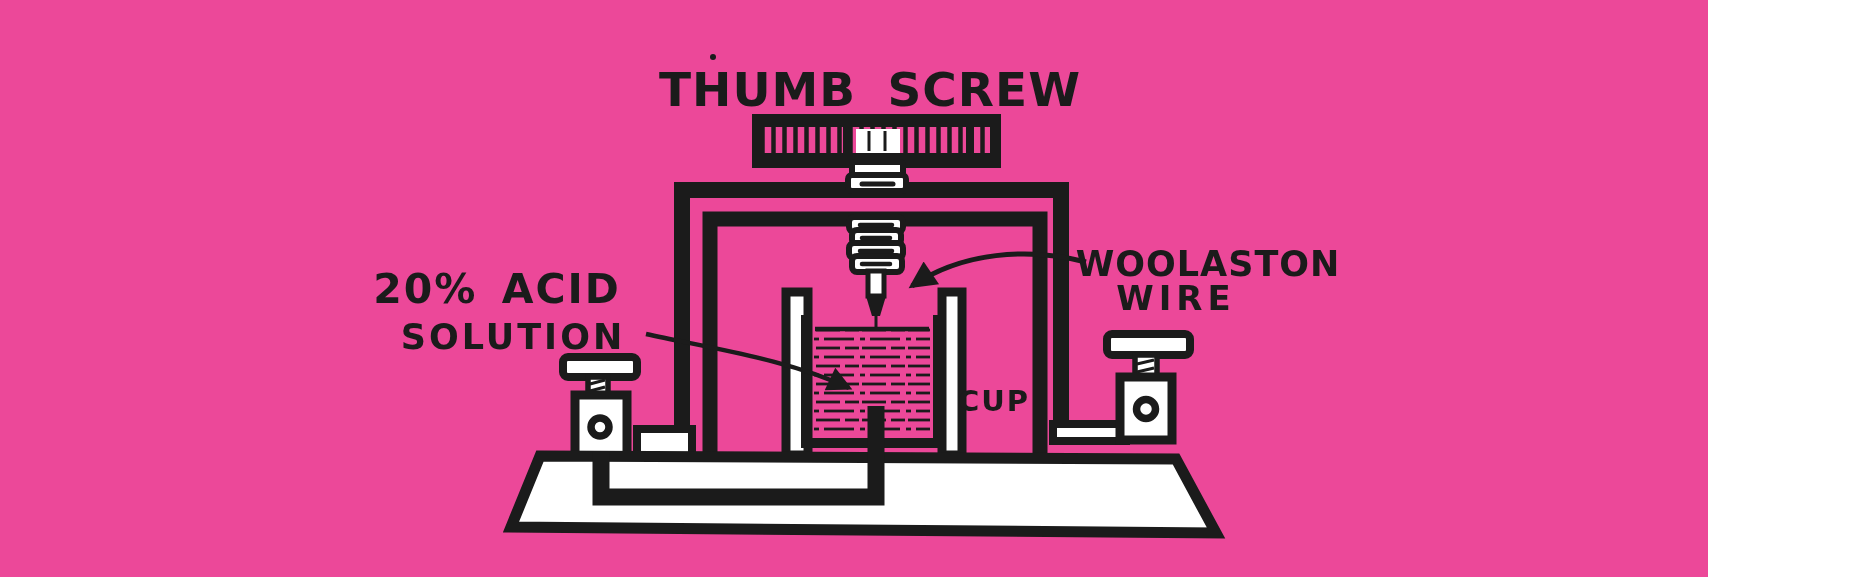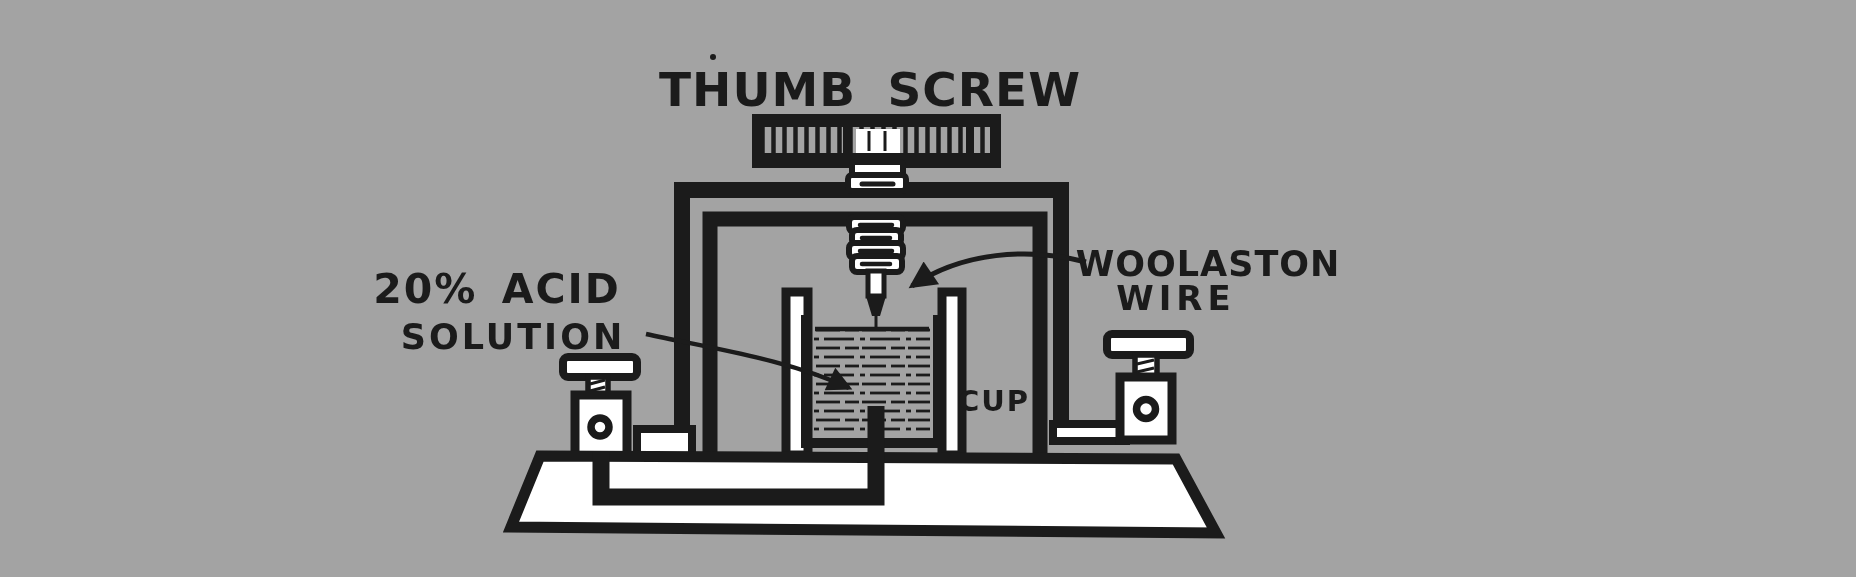--- a/index.html
+++ b/index.html
@@ -1,20 +1,20 @@
 <!DOCTYPE html>
 <html><head>
 <meta charset="utf-8">
 <style>
   html, body { margin: 0; padding: 0; background: #ffffff; }
   .stage {
     position: relative;
-    width: 1856px;
+    width: 1708px;
     height: 577px;
-    background: #a3a3a3;
+    background: #ec4899;
     overflow: hidden;
     font-family: "DejaVu Sans", "Liberation Sans", sans-serif;
   }
   svg { display: block; }
   .ink-stroke { stroke: #1b1b1b; fill: none; }
   .ink-fill   { fill: #1b1b1b; }
   .paper-fill { fill: #ffffff; }
   text {
     fill: #1b1b1b;
     font-family: "DejaVu Sans", "Liberation Sans", sans-serif;

